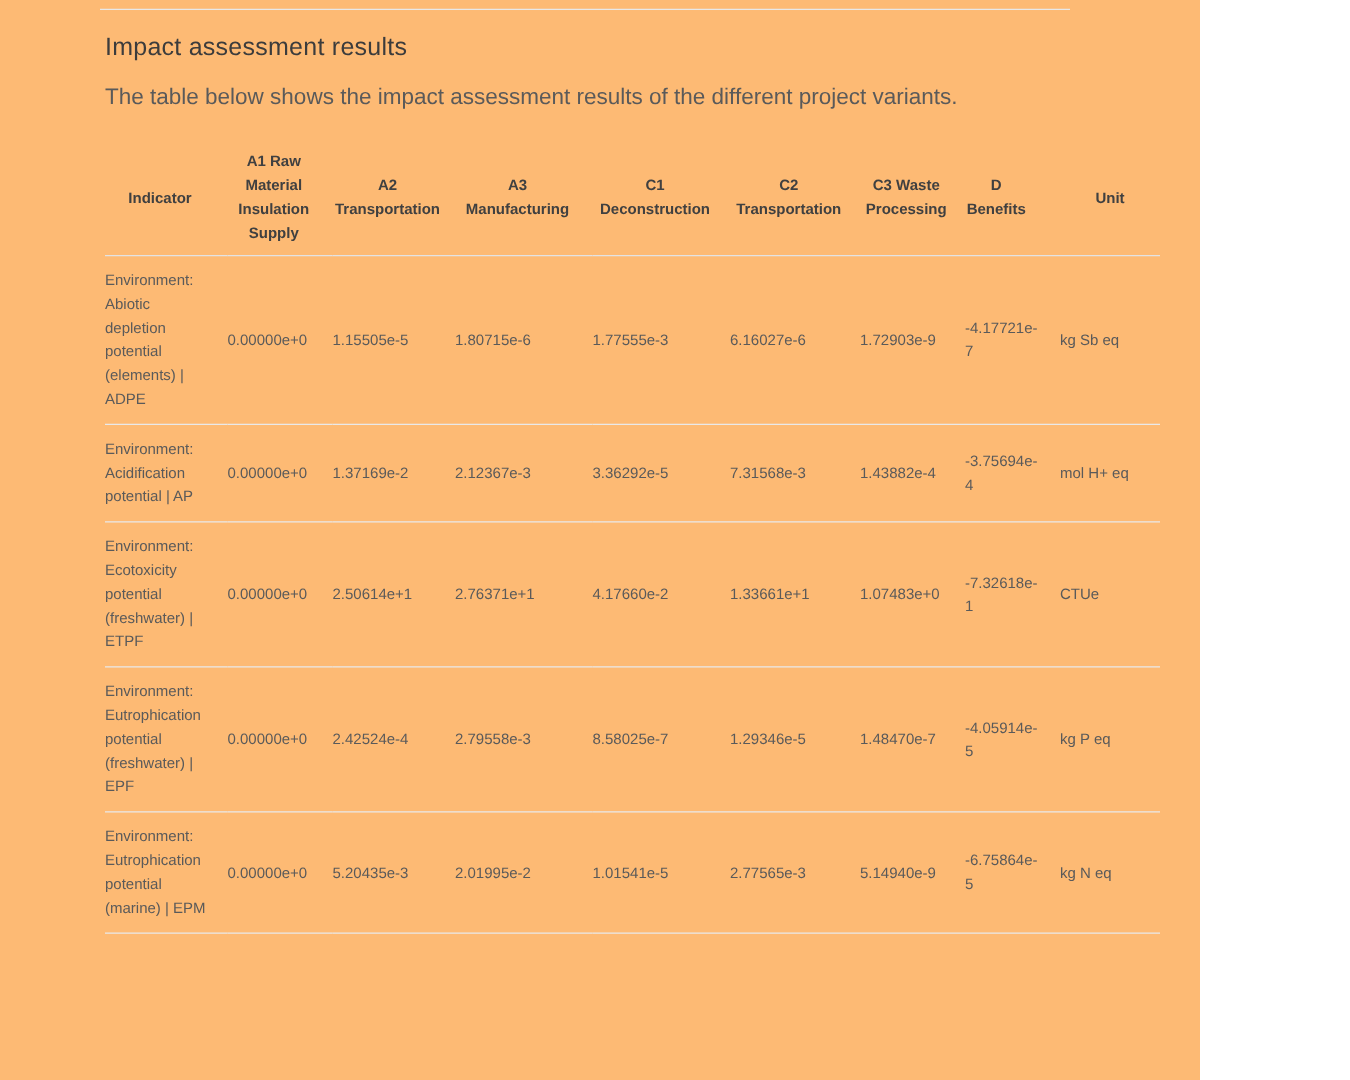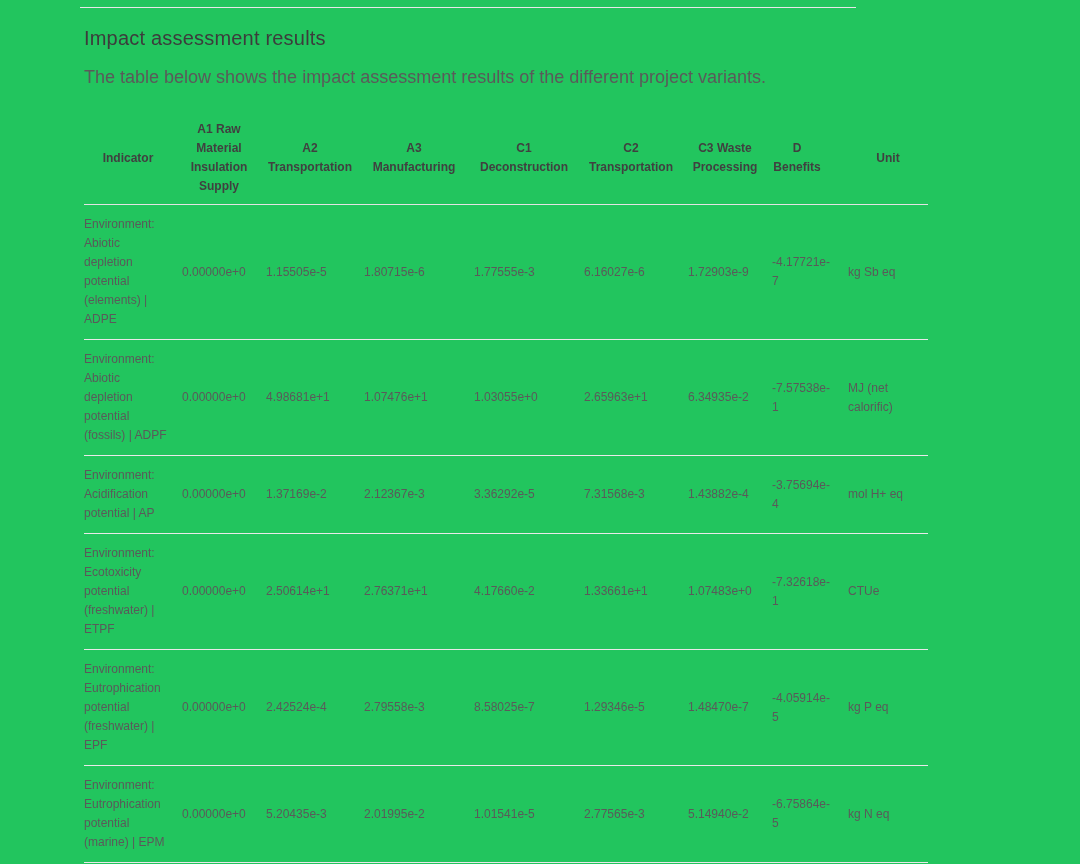--- a/index.html
+++ b/index.html
@@ -3,25 +3,25 @@
 <meta charset="utf-8">
 <style>
   html, body {
     margin: 0;
     padding: 0;
     background: #ffffff;
     font-family: "Liberation Sans", "DejaVu Sans", sans-serif;
     color: #595959;
   }
   .page {
-    width: 1080px;
+    width: 960px;
     height: 864px;
     position: relative;
     overflow: hidden;
-    background: #22c55e;
+    background: #fdba74;
   }
   .top-divider {
     position: absolute;
     left: 80px;
     top: 7px;
     width: 776px;
     height: 1px;
     background: #e8e8e8;
   }
   .content {
@@ -122,31 +122,20 @@
     <td>0.00000e+0</td>
     <td>1.15505e-5</td>
     <td>1.80715e-6</td>
     <td>1.77555e-3</td>
     <td>6.16027e-6</td>
     <td>1.72903e-9</td>
     <td class="col-d">-4.17721e-7</td>
     <td class="col-unit">kg Sb eq</td>
   </tr>
 
-  <tr>
-    <td>Environment: Abiotic depletion potential (fossils) | ADPF</td>
-    <td>0.00000e+0</td>
-    <td>4.98681e+1</td>
-    <td>1.07476e+1</td>
-    <td>1.03055e+0</td>
-    <td>2.65963e+1</td>
-    <td>6.34935e-2</td>
-    <td class="col-d">-7.57538e-1</td>
-    <td class="col-unit">MJ (net calorific)</td>
-  </tr>
 
   <tr>
     <td>Environment: Acidification potential | AP</td>
     <td>0.00000e+0</td>
     <td>1.37169e-2</td>
     <td>2.12367e-3</td>
     <td>3.36292e-5</td>
     <td>7.31568e-3</td>
     <td>1.43882e-4</td>
     <td class="col-d">-3.75694e-4</td>
@@ -177,20 +166,20 @@
     <td class="col-unit">kg P eq</td>
   </tr>
 
   <tr>
     <td>Environment: Eutrophication potential (marine) | EPM</td>
     <td>0.00000e+0</td>
     <td>5.20435e-3</td>
     <td>2.01995e-2</td>
     <td>1.01541e-5</td>
     <td>2.77565e-3</td>
-    <td>5.14940e-2</td>
+    <td>5.14940e-9</td>
     <td class="col-d">-6.75864e-5</td>
     <td class="col-unit">kg N eq</td>
   </tr>
 </tbody>
     </table>
   </div>
 </div>
 
 </body></html>

